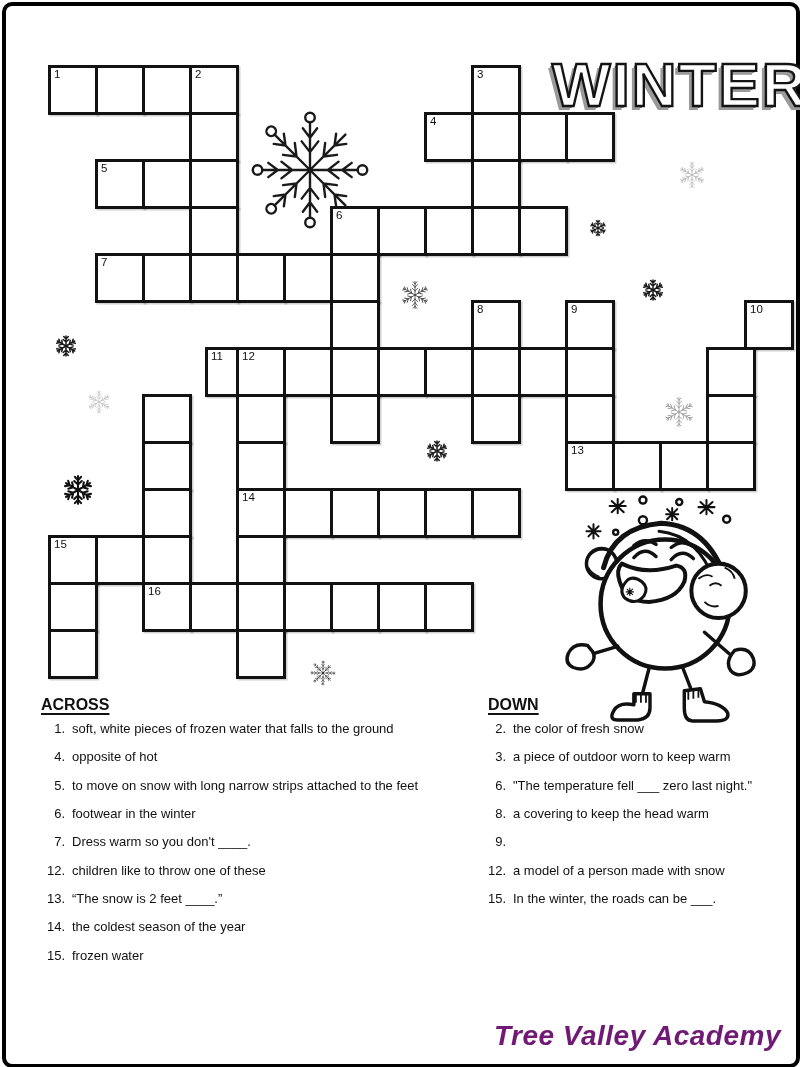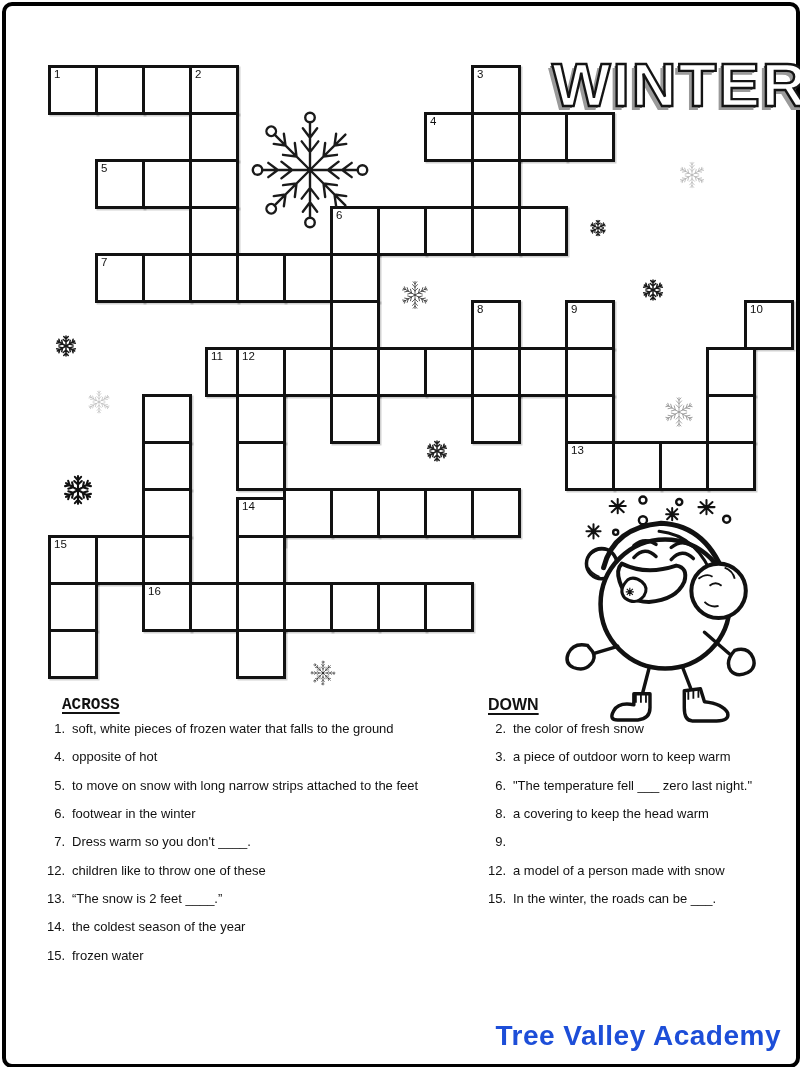--- a/index.html
+++ b/index.html
@@ -199,21 +199,21 @@
       <div class="cell" style="left: 658px; top: 329px;"></div>
       <div class="cell" style="left: 94px; top: 376px;"></div>
       <div class="cell" style="left: 188px; top: 376px;"></div>
       <div class="cell" style="left: 517px; top: 376px;">
         <span class="cellnum">13</span>
       </div>
       <div class="cell" style="left: 564px; top: 376px;"></div>
       <div class="cell" style="left: 611px; top: 376px;"></div>
       <div class="cell" style="left: 658px; top: 376px;"></div>
       <div class="cell" style="left: 94px; top: 423px;"></div>
-      <div class="cell" style="left: 188px; top: 432px;">
+      <div class="cell" style="left: 188px; top: 423px;">
         <span class="cellnum">14</span>
       </div>
       <div class="cell" style="left: 235px; top: 423px;"></div>
       <div class="cell" style="left: 282px; top: 423px;"></div>
       <div class="cell" style="left: 329px; top: 423px;"></div>
       <div class="cell" style="left: 376px; top: 423px;"></div>
       <div class="cell" style="left: 423px; top: 423px;"></div>
       <div class="cell" style="left: 0px; top: 470px;">
         <span class="cellnum">15</span>
       </div>
@@ -329,21 +329,21 @@
         <path d="M136,172 L146,198"></path>
     </g>
     <path d="M42,151 q-14,-3 -19,8 q-4,10 5,14 q11,4 17,-3 q6,-6 2,-13 z" fill="#fff" stroke="#111" stroke-width="3.4"></path>
     <path d="M188,156 q13,-4 18,7 q4,10 -5,15 q-11,5 -17,-2 q-6,-9 4,-20 z" fill="#fff" stroke="#111" stroke-width="3.4"></path>
     <path d="M88,199 L104,199 L104,213 Q104,224 92,225 L72,225 Q63,225 68,216 Q73,207 88,210 Z" fill="#fff" stroke="#111" stroke-width="3.4" stroke-linejoin="round"></path>
     <path d="M90,200 v8 M95,200 v8 M100,200 v8" stroke="#111" stroke-width="1.8"></path>
     <path d="M138,196 L154,194 L158,207 Q176,209 181,218 Q183,226 170,226 L146,226 Q138,226 138,213 Z" fill="#fff" stroke="#111" stroke-width="3.4" stroke-linejoin="round"></path>
     <path d="M142,197 v8 M147,196 v8 M152,195 v8" stroke="#111" stroke-width="1.8"></path>
   </svg>
 
-  <div class="clue-heading" style="left:62px;top:696px;font-family:Liberation Mono, monospace;">ACROSS</div>
+  <div class="clue-heading" style="left:41px;top:696px;">ACROSS</div>
   <div class="clue-list across" style="left:40px;top:721px;">
       <div class="clue">
         <span class="cluenum">1.</span>
         <span class="cluetext">soft, white pieces of frozen water that falls to the ground</span>
       </div>
       <div class="clue">
         <span class="cluenum">4.</span>
         <span class="cluetext">opposite of hot</span>
       </div>
       <div class="clue">
@@ -400,14 +400,14 @@
       <div class="clue">
         <span class="cluenum">12.</span>
         <span class="cluetext">a model of a person made with snow</span>
       </div>
       <div class="clue">
         <span class="cluenum">15.</span>
         <span class="cluetext">In the winter, the roads can be ___.</span>
       </div>
     </div>
 
-  <div class="footer" style="color: #1d4ed8;">Tree Valley Academy</div>
+  <div class="footer" style="color: #701a75; font-style: italic;">Tree Valley Academy</div>
 </div>
 
 </body></html>

